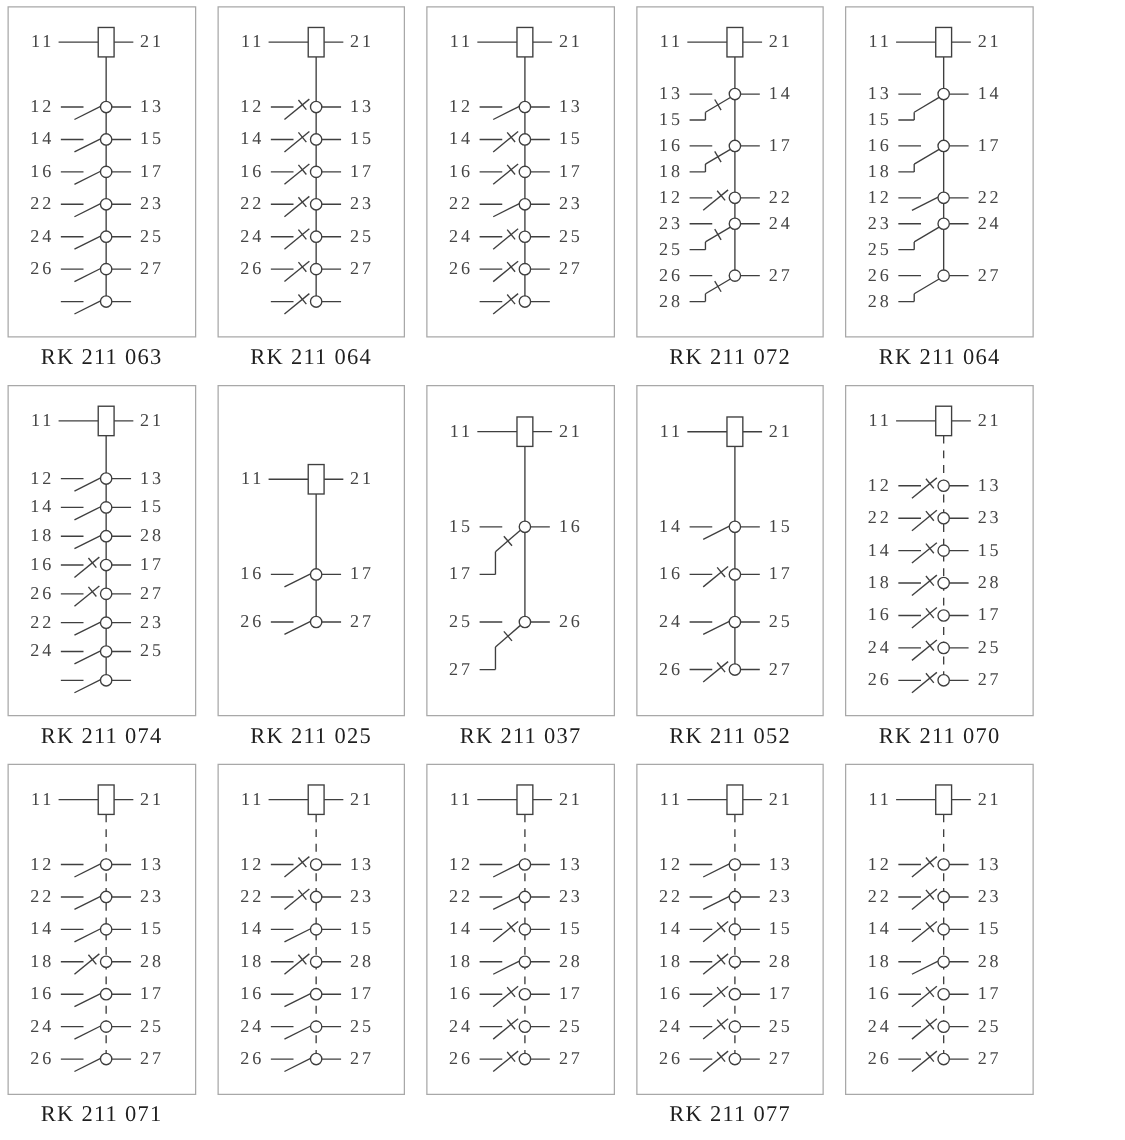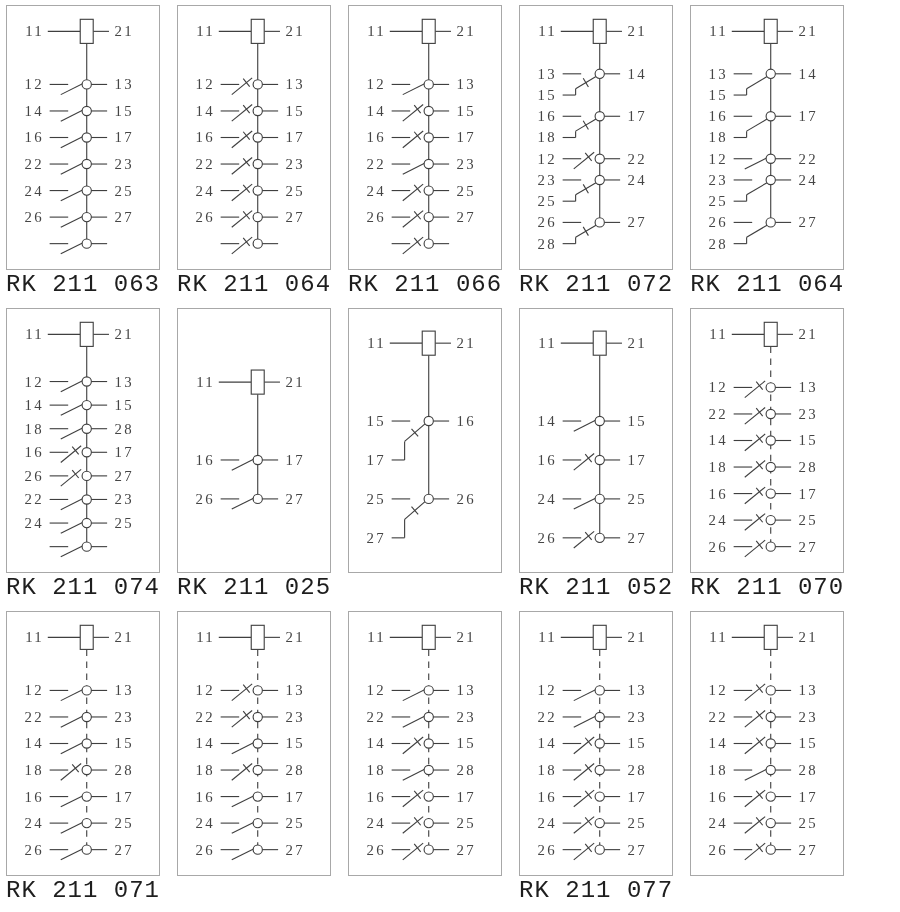--- a/index.html
+++ b/index.html
@@ -16,22 +16,22 @@
   figure{margin:0;text-align:center;}
   .box{
     border:1px solid var(--border,#a8a8a8);
     height:265px;
     box-sizing:border-box;
     background:#fff;
     overflow:hidden;
   }
   .box svg{display:block;}
   figcaption{
-    font-family:Liberation Mono, monospace;
-    font-size:24px;
+    font-family:Liberation Serif, serif;
+    font-size:18px;
     letter-spacing:1px;
     color:var(--label,#1e1e1e);
     margin-top:3px;
     line-height:24px;
     white-space:nowrap;
   }
 </style>
 </head>
 <body>
 
@@ -198,21 +198,20 @@
           <circle cx="86" cy="217.375" r="5" fill="#ffffff" stroke="#3f3f3f" stroke-width="1.2"></circle>
           <line x1="91" y1="217.375" x2="108" y2="217.375" stroke="#3f3f3f" stroke-width="1.2" stroke-linecap="butt"></line>
           <text x="116" y="217.375" text-anchor="start" dominant-baseline="central" font-family="&quot;Liberation Serif&quot;,serif" font-size="16" letter-spacing="2.5" fill="#454545">27</text>
           <line x1="46" y1="246" x2="66" y2="246" stroke="#3f3f3f" stroke-width="1.2" stroke-linecap="butt"></line>
           <line x1="58" y1="257" x2="80" y2="239" stroke="#3f3f3f" stroke-width="1.2" stroke-linecap="butt"></line>
           <line x1="70.35719215358506" y1="239.78323485438173" x2="77.32280784641495" y2="248.29676514561825" stroke="#3f3f3f" stroke-width="1.2" stroke-linecap="butt"></line>
           <circle cx="86" cy="246" r="5" fill="#ffffff" stroke="#3f3f3f" stroke-width="1.2"></circle>
           <line x1="91" y1="246" x2="108" y2="246" stroke="#3f3f3f" stroke-width="1.2" stroke-linecap="butt"></line>
         </svg>
       </div>
-      <figcaption>RK 211 066</figcaption>
     </figure>
     <figure>
       <div class="box">
         <svg viewBox="0 0 164 263" width="100%" height="263">
           <line x1="86" y1="30" x2="86" y2="223.1" stroke="#3f3f3f" stroke-width="1.2" stroke-linecap="butt"></line>
           <line x1="44" y1="17" x2="79" y2="17" stroke="#3f3f3f" stroke-width="1.2" stroke-linecap="butt"></line>
           <line x1="93" y1="17" x2="110" y2="17" stroke="#3f3f3f" stroke-width="1.2" stroke-linecap="butt"></line>
           <rect x="79" y="4" width="14" height="26" fill="#ffffff" stroke="#3f3f3f" stroke-width="1.2"></rect>
           <text x="40" y="17" text-anchor="end" dominant-baseline="central" font-family="&quot;Liberation Serif&quot;,serif" font-size="16" letter-spacing="2.5" fill="#454545">11</text>
           <text x="116" y="17" text-anchor="start" dominant-baseline="central" font-family="&quot;Liberation Serif&quot;,serif" font-size="16" letter-spacing="2.5" fill="#454545">21</text>
@@ -432,20 +431,21 @@
           <line x1="91" y1="194.5" x2="108" y2="194.5" stroke="#3f3f3f" stroke-width="1.2" stroke-linecap="butt"></line>
           <text x="116" y="194.5" text-anchor="start" dominant-baseline="central" font-family="&quot;Liberation Serif&quot;,serif" font-size="16" letter-spacing="2.5" fill="#454545">26</text>
           <line x1="82" y1="197.5" x2="60" y2="216.5" stroke="#3f3f3f" stroke-width="1.2" stroke-linecap="butt"></line>
           <line x1="74.5949092869035" y1="211.16252654273038" x2="67.4050907130965" y2="202.83747345726962" stroke="#3f3f3f" stroke-width="1.2" stroke-linecap="butt"></line>
           <line x1="46" y1="236.5" x2="60" y2="236.5" stroke="#3f3f3f" stroke-width="1.2" stroke-linecap="butt"></line>
           <line x1="60" y1="236.5" x2="60" y2="216.5" stroke="#3f3f3f" stroke-width="1.2" stroke-linecap="butt"></line>
           <text x="40" y="236.5" text-anchor="end" dominant-baseline="central" font-family="&quot;Liberation Serif&quot;,serif" font-size="16" letter-spacing="2.5" fill="#454545">27</text>
           <circle cx="86" cy="194.5" r="5" fill="#ffffff" stroke="#3f3f3f" stroke-width="1.2"></circle>
         </svg>
       </div>
+      <figcaption>RK 211 037</figcaption>
     </figure>
     <figure>
       <div class="box">
         <svg viewBox="0 0 164 263" width="100%" height="263">
           <line x1="86" y1="39.5" x2="86" y2="236.5" stroke="#3f3f3f" stroke-width="1.2" stroke-linecap="butt"></line>
           <line x1="44" y1="26.5" x2="79" y2="26.5" stroke="#3f3f3f" stroke-width="1.2" stroke-linecap="butt"></line>
           <line x1="93" y1="26.5" x2="110" y2="26.5" stroke="#3f3f3f" stroke-width="1.2" stroke-linecap="butt"></line>
           <rect x="79" y="13.5" width="14" height="26" fill="#ffffff" stroke="#3f3f3f" stroke-width="1.2"></rect>
           <text x="40" y="26.5" text-anchor="end" dominant-baseline="central" font-family="&quot;Liberation Serif&quot;,serif" font-size="16" letter-spacing="2.5" fill="#454545">11</text>
           <text x="116" y="26.5" text-anchor="start" dominant-baseline="central" font-family="&quot;Liberation Serif&quot;,serif" font-size="16" letter-spacing="2.5" fill="#454545">21</text>

